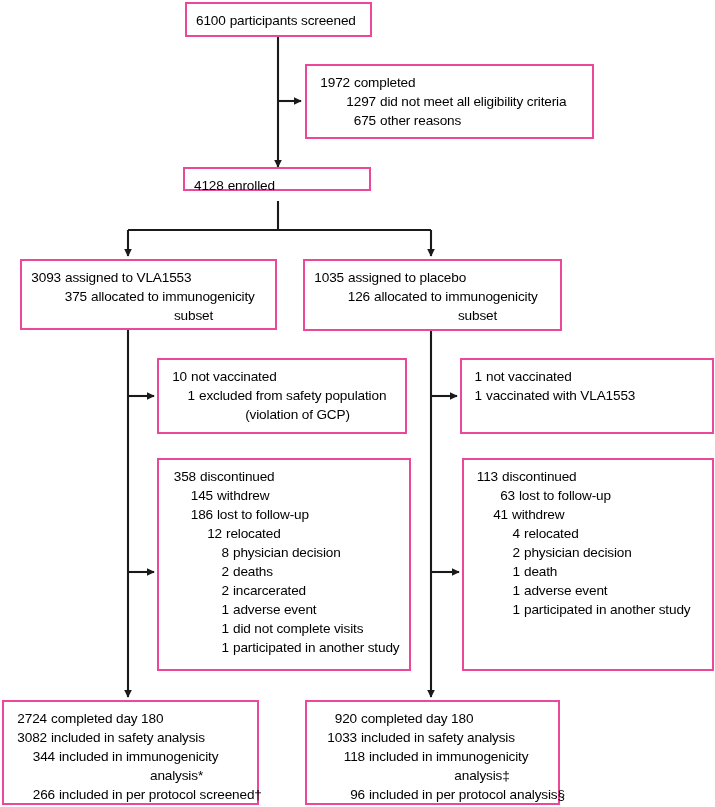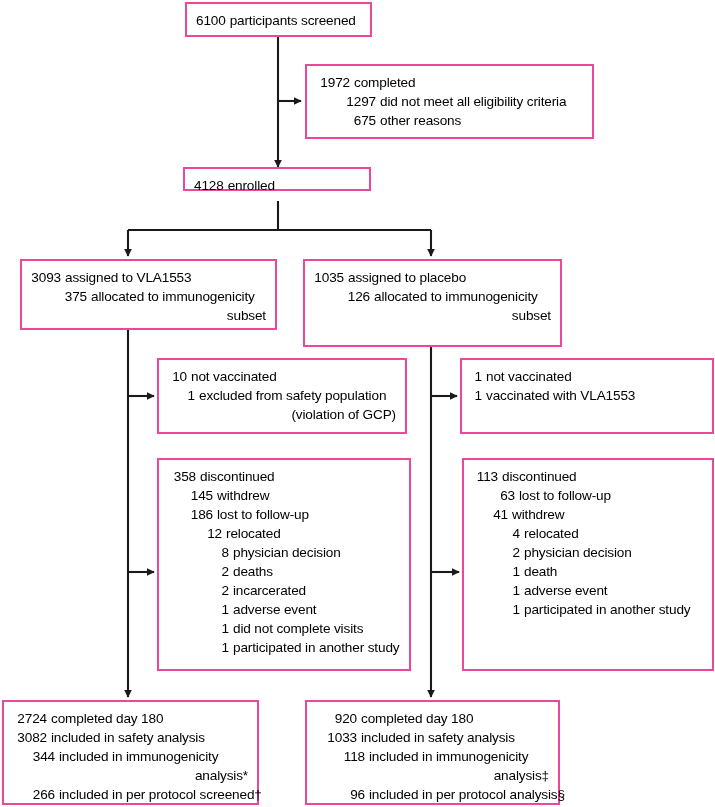--- a/index.html
+++ b/index.html
@@ -48,21 +48,21 @@
     text-align: right;
     flex: 0 0 auto;
     padding-right: 4px;
   }
   .lbl {
     text-align: left;
     flex: 0 0 auto;
   }
   
   .cont {
-    text-align: right;
+    text-align: center;
   }
 </style>
 </head>
 <body>
 
 <div id="canvas">
 
   <svg class="lines" viewBox="0 0 715 807" width="715" height="807" aria-hidden="true">
     <defs>
       <marker id="ah" markerWidth="9" markerHeight="9" refX="7.2" refY="4.5" orient="auto" markerUnits="userSpaceOnUse">
@@ -132,21 +132,21 @@
         <span class="lbl">assigned to VLA1553</span>
       </div>
       <div class="entry" style="padding-left:26px">
         <span class="num" style="min-width:30px">375</span>
         <span class="lbl">allocated to immunogenicity</span>
       </div>
       <div class="cont" style="padding-left:90px">subset</div>
     </div>
   </div>
 
-  <div class="box" style="left:303px; top:259px; width:259px; height:88px;">
+  <div class="box" style="left:303px; top:259px; width:259px; height:72px;">
     <div class="txt">
       <div class="entry">
         <span class="num" style="min-width:30px">1035</span>
         <span class="lbl">assigned to placebo</span>
       </div>
       <div class="entry" style="padding-left:26px">
         <span class="num" style="min-width:30px">126</span>
         <span class="lbl">allocated to immunogenicity</span>
       </div>
       <div class="cont" style="padding-left:90px">subset</div>

